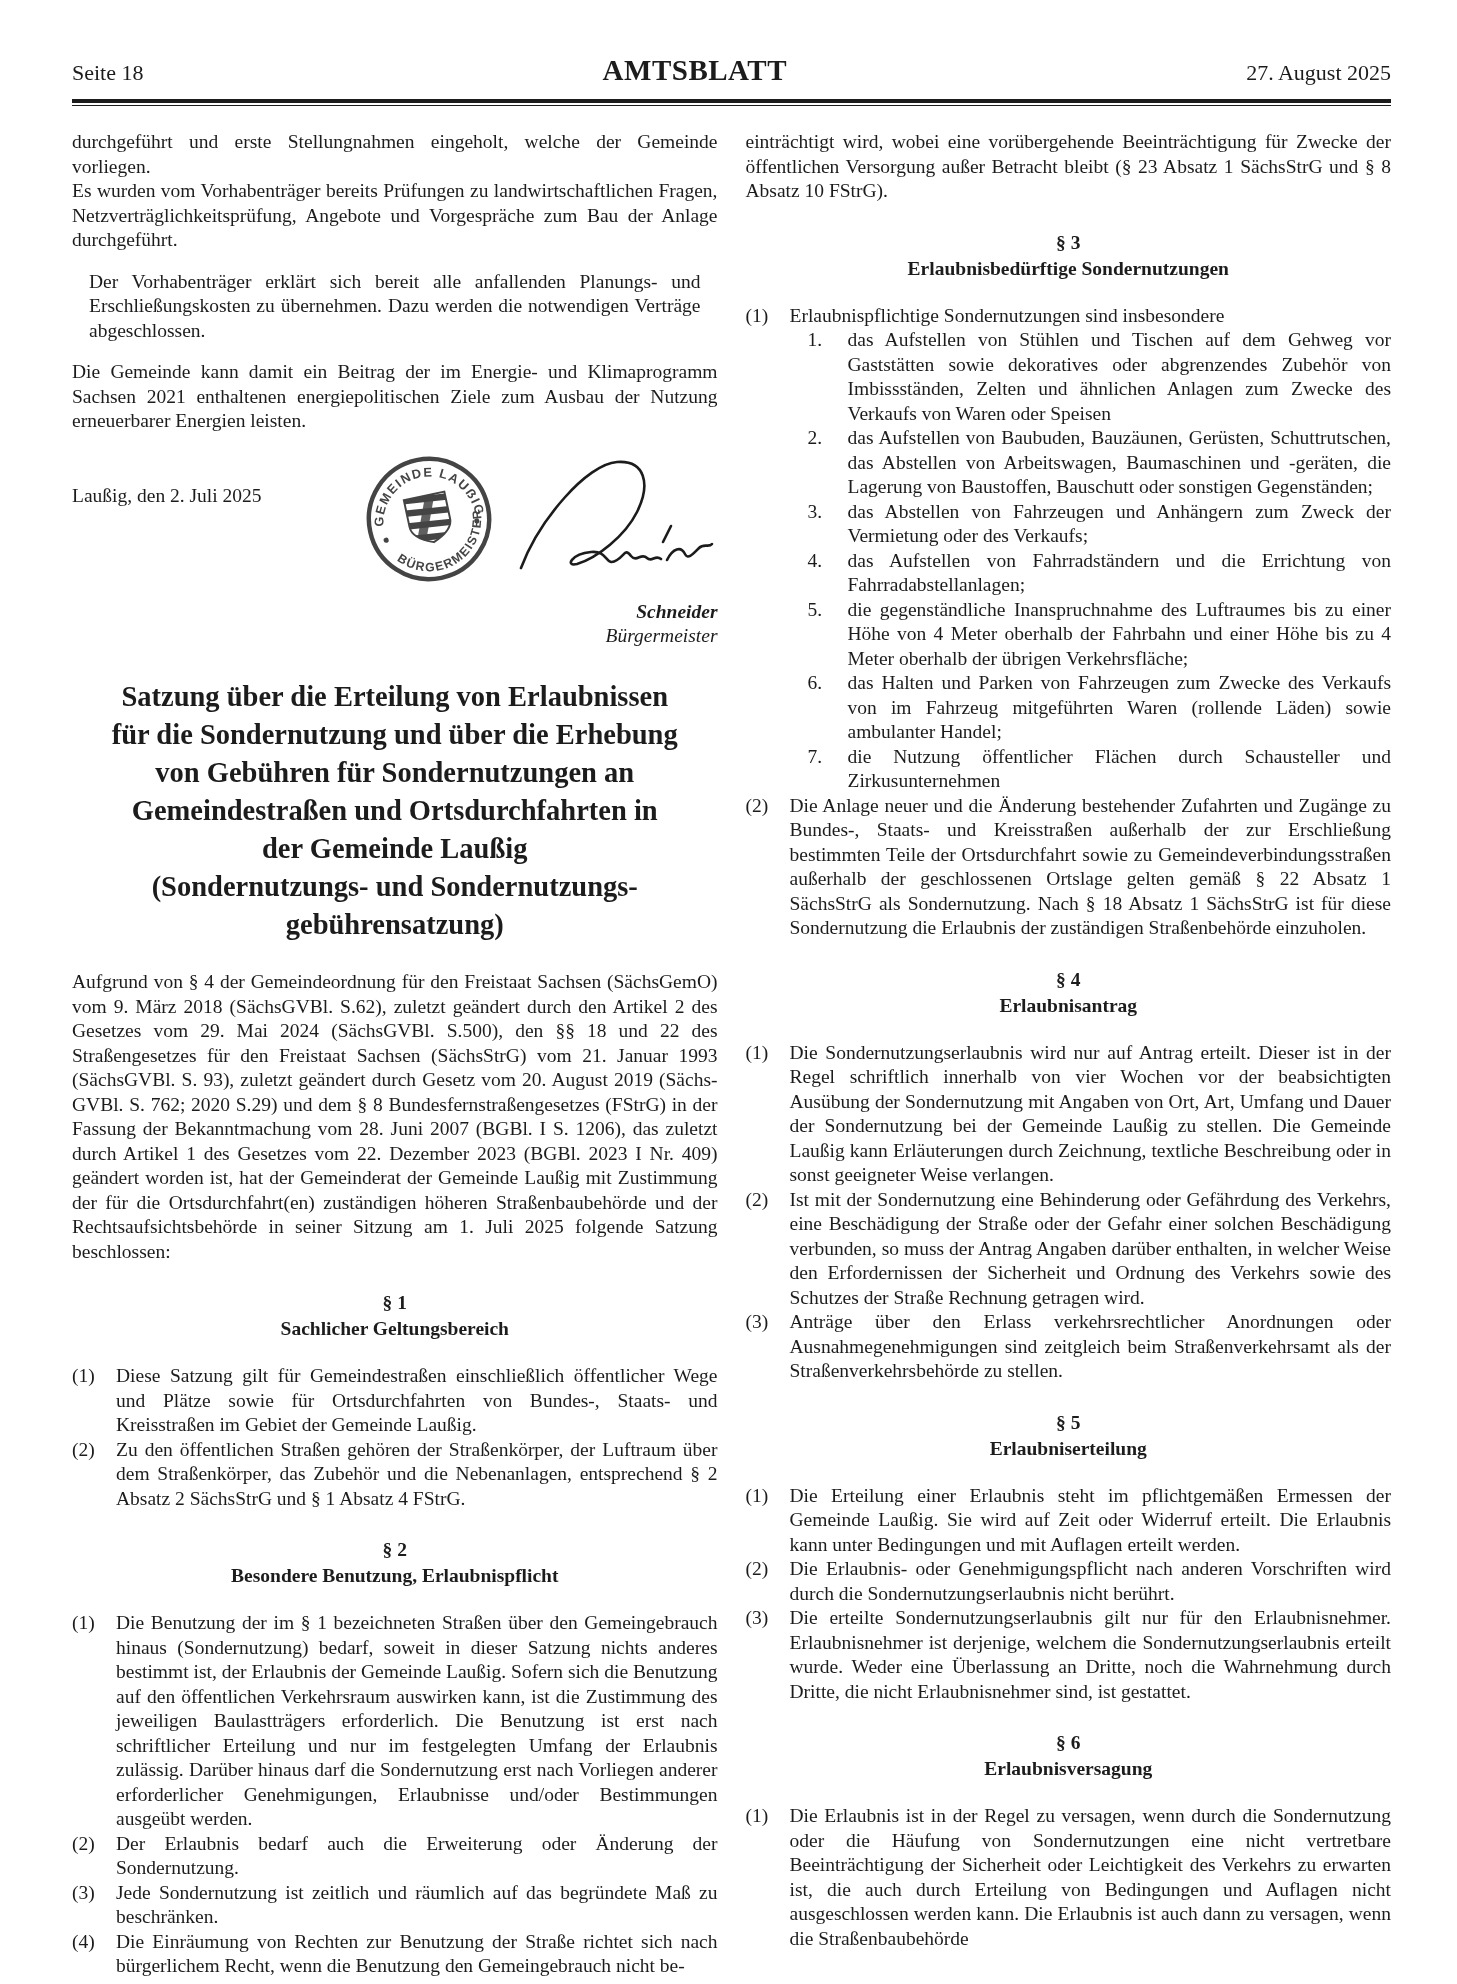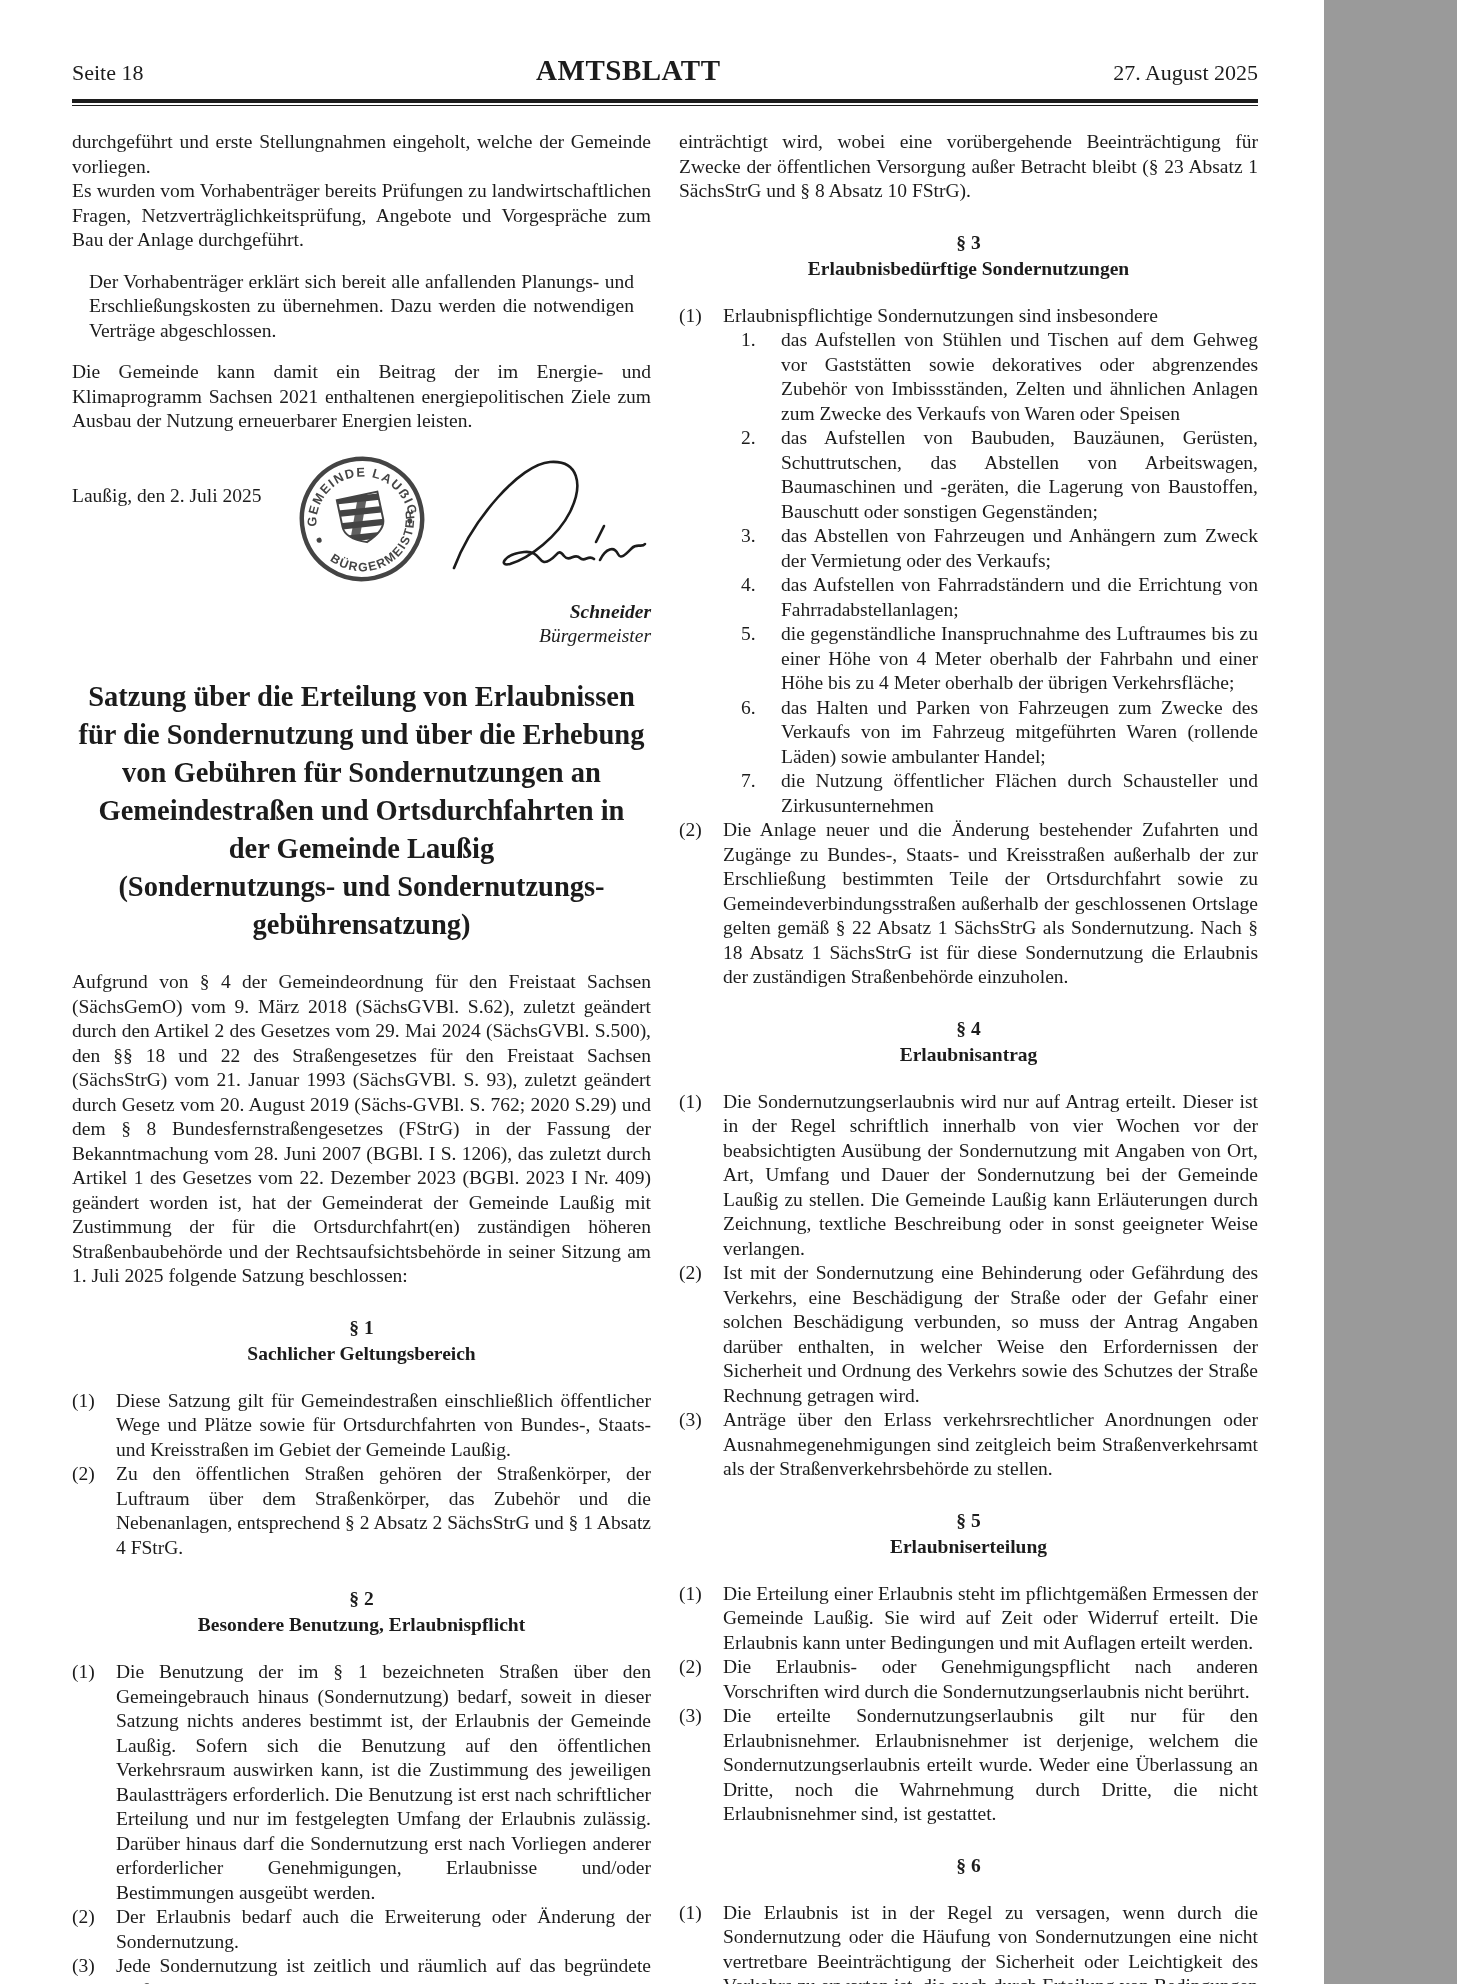--- a/index.html
+++ b/index.html
@@ -1,17 +1,17 @@
 <!DOCTYPE html>
 <html lang="de"><head>
 <meta charset="utf-8">
 <style>
   html,body{margin:0;padding:0;background:#9a9a9a;}
   .page{
-    width:1324px;height:1984px;background:#ffffff;color:#1c1c1c;
+    width:1457px;height:1984px;background:#ffffff;color:#1c1c1c;
     font-family:"Liberation Serif","DejaVu Serif",serif;
     position:relative;overflow:hidden;box-sizing:border-box;
     padding:54px 66px 0 72px;
   }
   
   .pagehead{display:flex;justify-content:space-between;align-items:baseline;font-size:22px;}
   .pagehead .mast{font-weight:bold;font-size:29px;letter-spacing:.5px;}
   .headrule{margin-top:12px;height:2px;border-top:4px solid #1c1c1c;border-bottom:1px solid #1c1c1c;}
   
   .columns{display:flex;gap:28px;margin-top:24px;}
@@ -231,20 +231,21 @@
         <span class="num">(2)</span>
         <span class="txt">Die Erlaubnis- oder Genehmigungspflicht nach anderen Vorschriften wird durch die Sondernutzungserlaubnis nicht berührt.</span>
       </div>
       <div class="item">
         <span class="num">(3)</span>
         <span class="txt">Die erteilte Sondernutzungserlaubnis gilt nur für den Erlaubnisnehmer. Erlaubnisnehmer ist derjenige, welchem die Sondernutzungserlaubnis erteilt wurde. Weder eine Überlassung an Dritte, noch die Wahrnehmung durch Dritte, die nicht Erlaubnisnehmer sind, ist gestattet.</span>
       </div>
 
       <div class="sech">
         <div>§ 6</div>
+        <div>Erlaubnisversagung</div>
       </div>
       <div class="item">
         <span class="num">(1)</span>
         <span class="txt">Die Erlaubnis ist in der Regel zu versagen, wenn durch die Sondernutzung oder die Häufung von Sondernutzungen eine nicht vertretbare Beeinträchtigung der Sicherheit oder Leichtigkeit des Verkehrs zu erwarten ist, die auch durch Erteilung von Bedingungen und Auflagen nicht ausgeschlossen werden kann. Die Erlaubnis ist auch dann zu versagen, wenn die Straßenbaubehörde</span>
       </div>
     </div>
 
   </div>
 </div>
 

